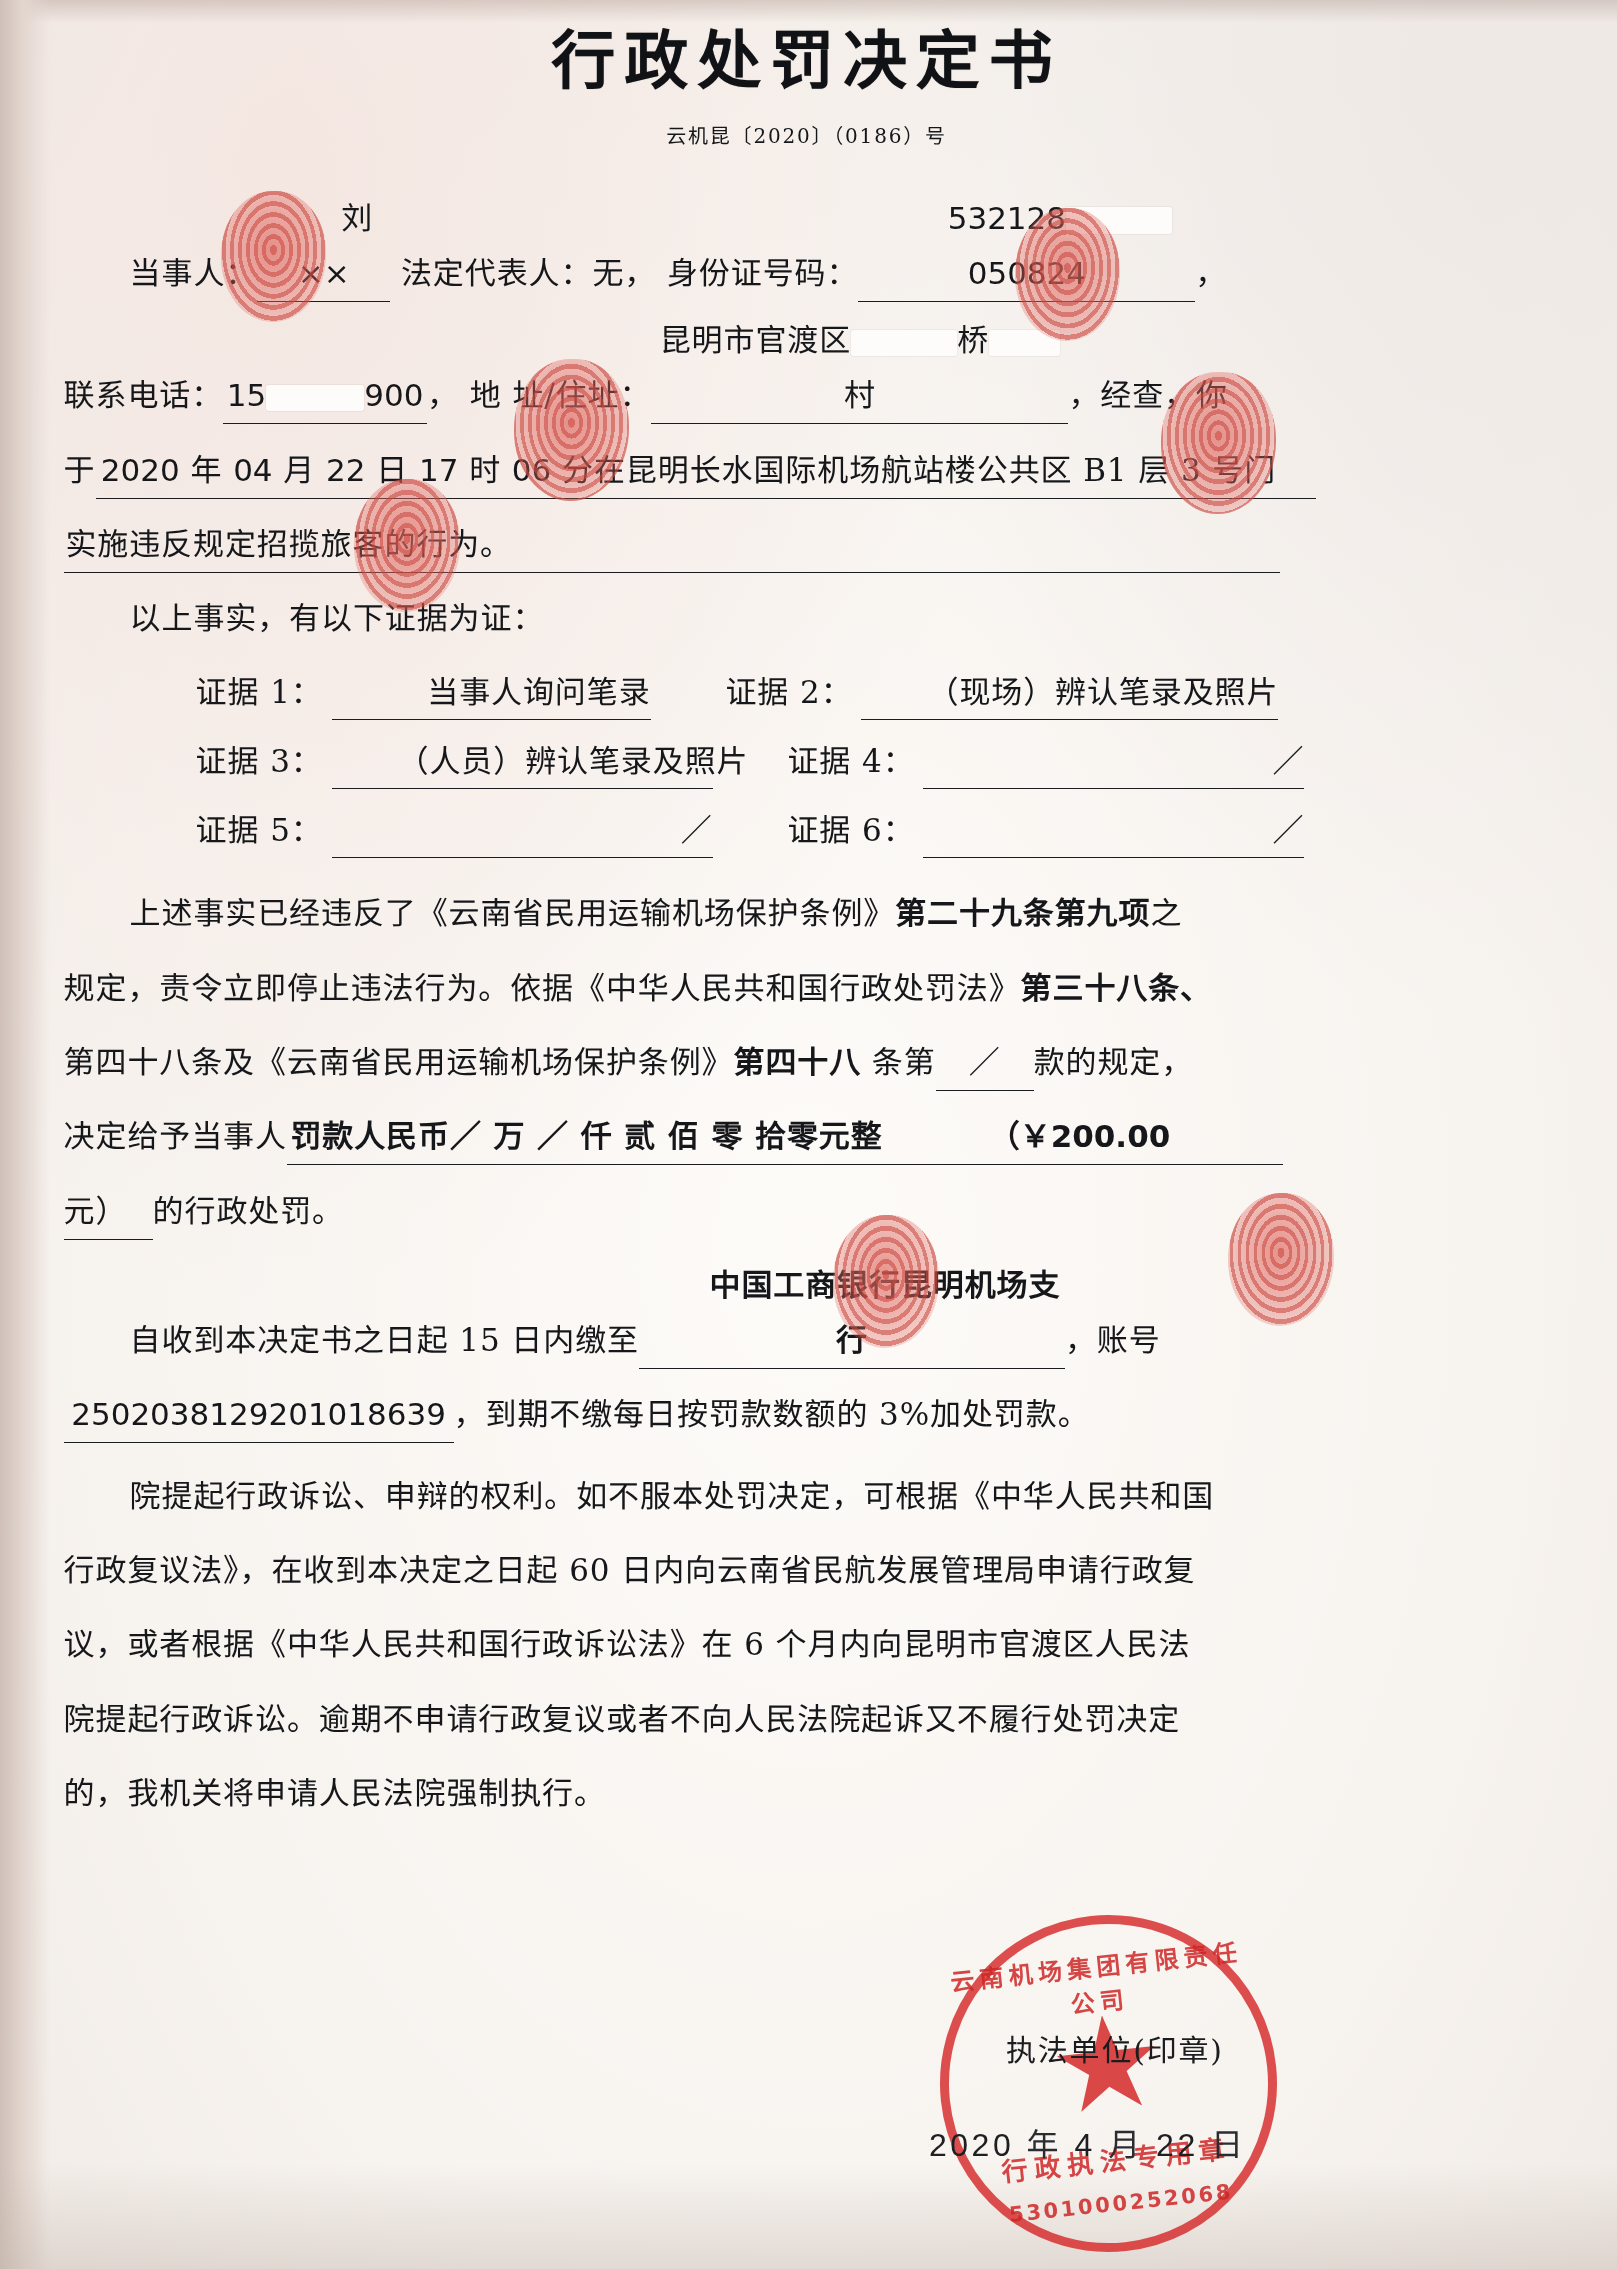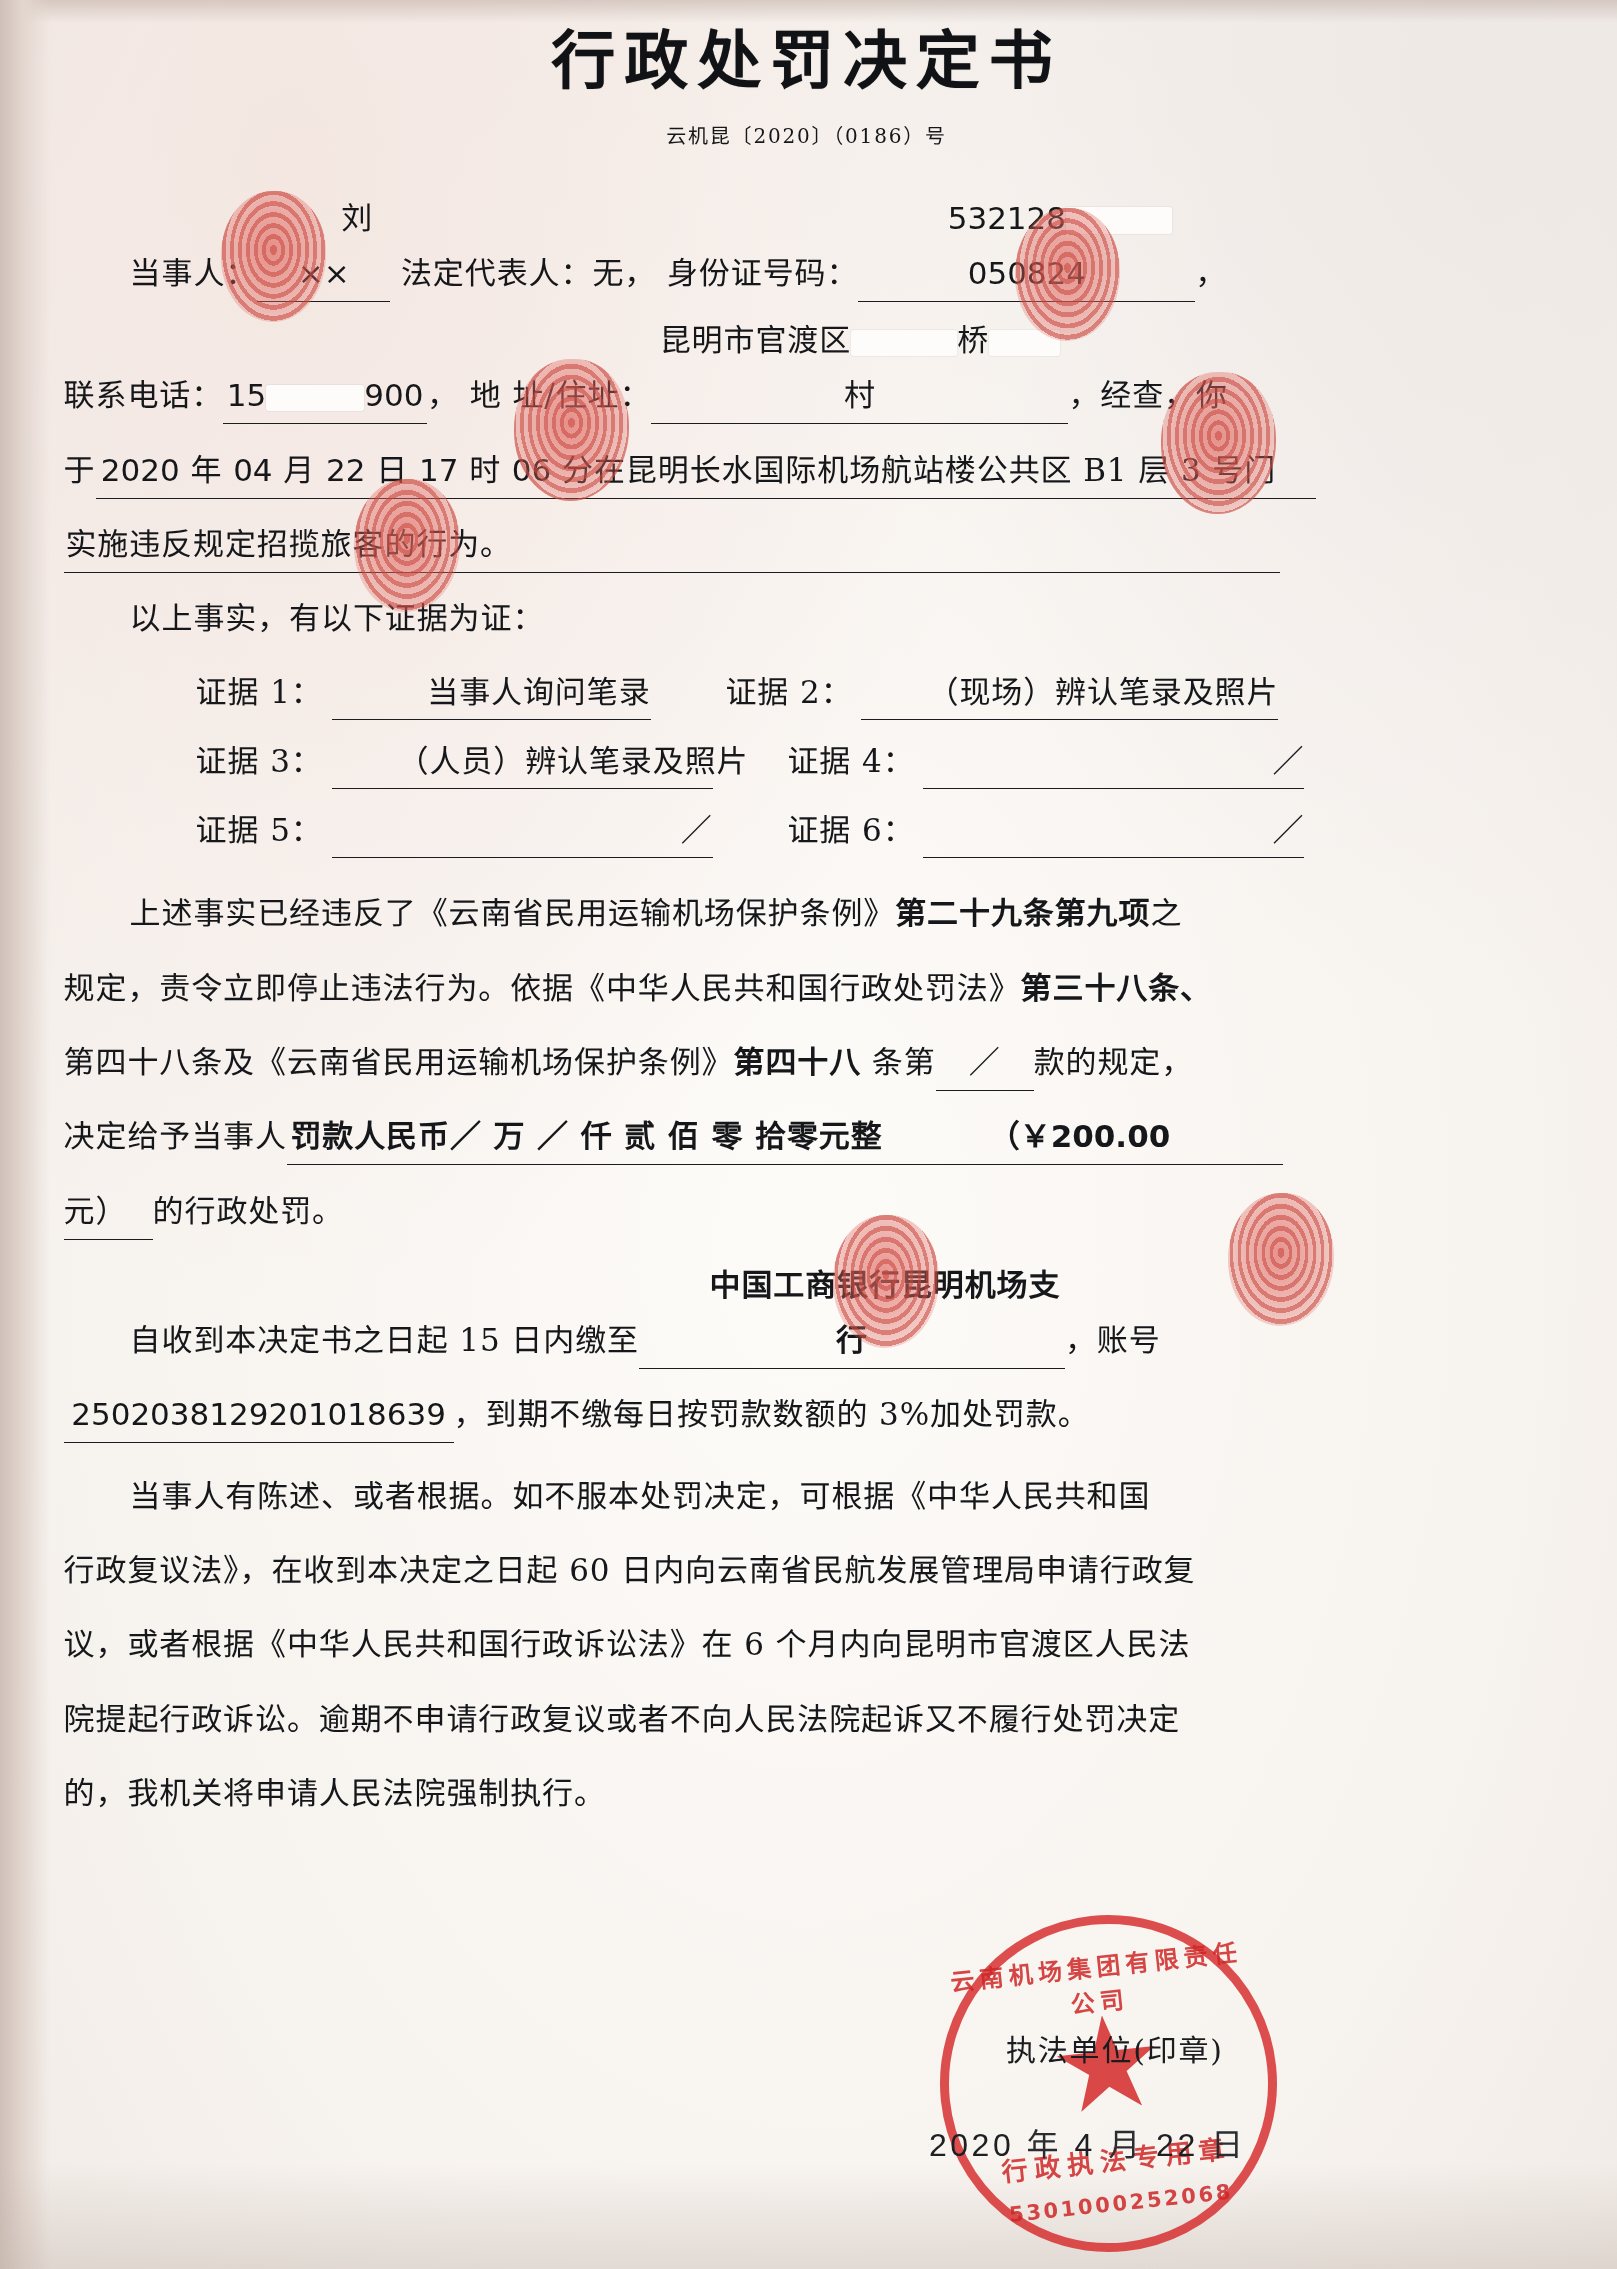--- a/index.html
+++ b/index.html
@@ -269,21 +269,21 @@
       <span class="ul" style="width:89px; text-align:left;"><span>元）</span></span><span>的行政处罚。</span>
     </div>
 
     <div class="p indent" style="margin-top:12.4px;">
       <span>自收到本决定书之日起 15 日内缴至</span><span class="ul bold-strong" style="width:426px;"><span>中国工商银行昆明机场支行</span></span><span>，账号</span>
     </div>
     <div class="p">
       <span class="ul handwr" style="width:390px;"><span>2502038129201018639</span></span><span>，到期不缴每日按罚款数额的 3%加处罚款。</span>
     </div>
 
-    <div class="p indent" style="margin-top:12.4px;">当事人有陈述、或者根据。如不服本处罚决定，可根据《中华人民共和国</div>
+    <div class="p indent" style="margin-top:12.4px;">院提起行政诉讼、申辩的权利。如不服本处罚决定，可根据《中华人民共和国</div>
     <div class="p">行政复议法》，在收到本决定之日起 60 日内向云南省民航发展管理局申请行政复</div>
     <div class="p">议，或者根据《中华人民共和国行政诉讼法》在 6 个月内向昆明市官渡区人民法</div>
     <div class="p">院提起行政诉讼。逾期不申请行政复议或者不向人民法院起诉又不履行处罚决定</div>
     <div class="p">的，我机关将申请人民法院强制执行。</div>
 
   </div>
 
   <div id="seal">
     <div class="arc-top">云南机场集团有限责任公司</div>
     <div class="star">

